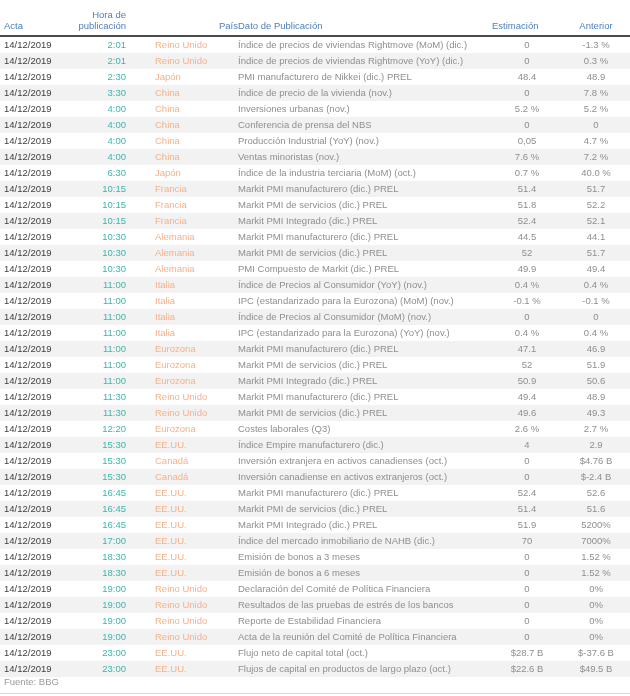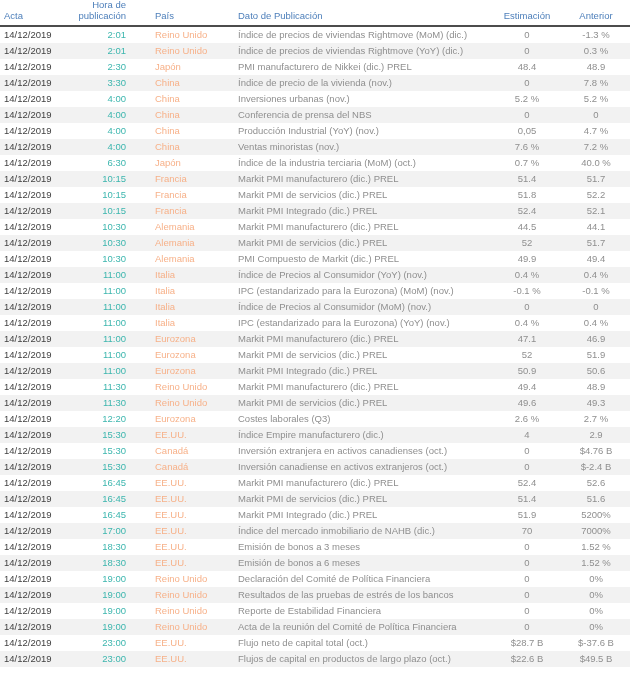--- a/index.html
+++ b/index.html
@@ -22,30 +22,30 @@
   col.c2 { width: 54px; }
   col.c3 { width: 112px; }
   col.c4 { width: 254px; }
   col.c5 { width: 70px; }
   col.c6 { width: 68px; }
 
   thead th {
     color: #4d7fba;
     font-weight: normal;
     vertical-align: bottom;
-    height: 26px;
+    height: 36px;
     padding-bottom: 4px;
     border-bottom: 2px solid #4c4c4c;
     line-height: 10.5px;
   }
   thead th.h1 { text-align: left;  padding-left: 4px; }
   thead th.h2 { text-align: right; }
-  thead th.h3 { text-align: left;  padding-left: 29px; }
+  thead th.h3 { text-align: right;  padding-left: 29px; }
   thead th.h4 { text-align: left;  padding-left: 0px; margin-left: 8px; }
-  thead th.h5 { text-align: center; }
+  thead th.h5 { text-align: left; }
   thead th.h6 { text-align: center; }
 
   tbody td {
     height: 16px;
     line-height: 16px;
     white-space: nowrap;
     overflow: hidden;
   }
   tbody tr:nth-child(even) { background: #f2f2f2; }
   td.c1 { text-align: left;  padding-left: 4px;  color: #3f3f3f; }
@@ -416,14 +416,18 @@
           <td class="c1">14/12/2019</td>
           <td class="c2">23:00</td>
           <td class="c3">EE.UU.</td>
           <td class="c4">Flujos de capital en productos de largo plazo (oct.)</td>
           <td class="c5">$22.6 B</td>
           <td class="c6">$49.5 B</td>
         </tr>
       </tbody>
   </table>
 
+  <div class="footer">
+    <div class="source">Fuente: BBG</div>
+    <div class="bottom-rule"></div>
+  </div>
 
 </div>
 
 </body></html>

